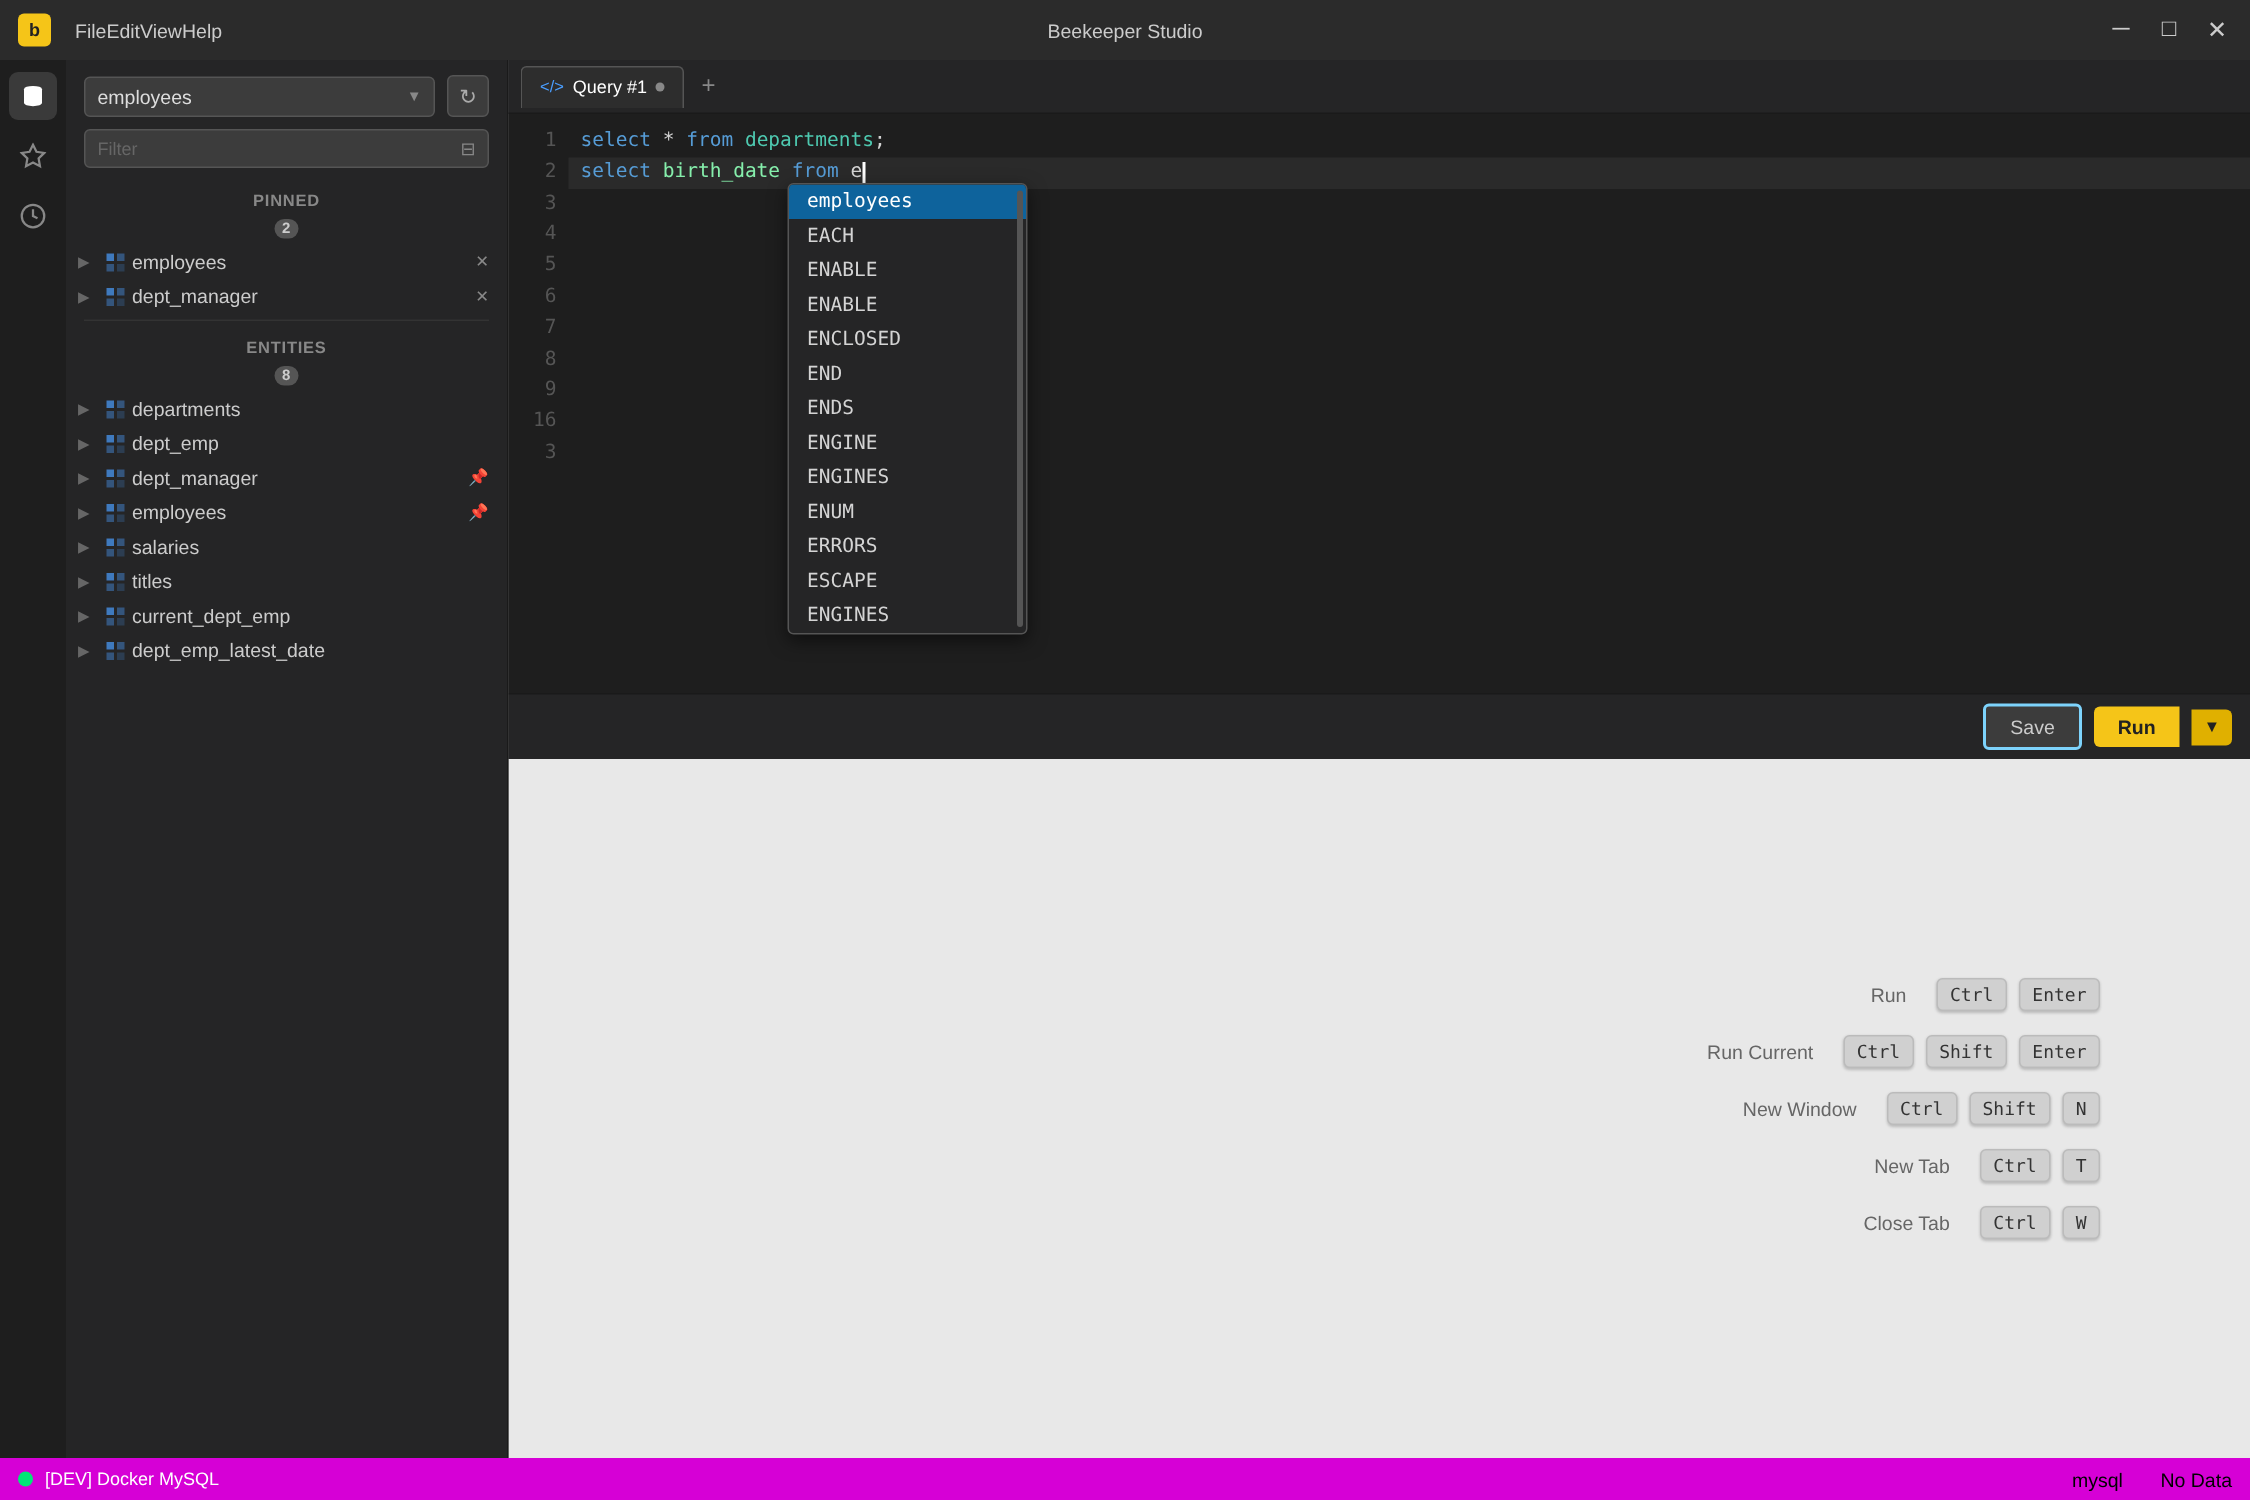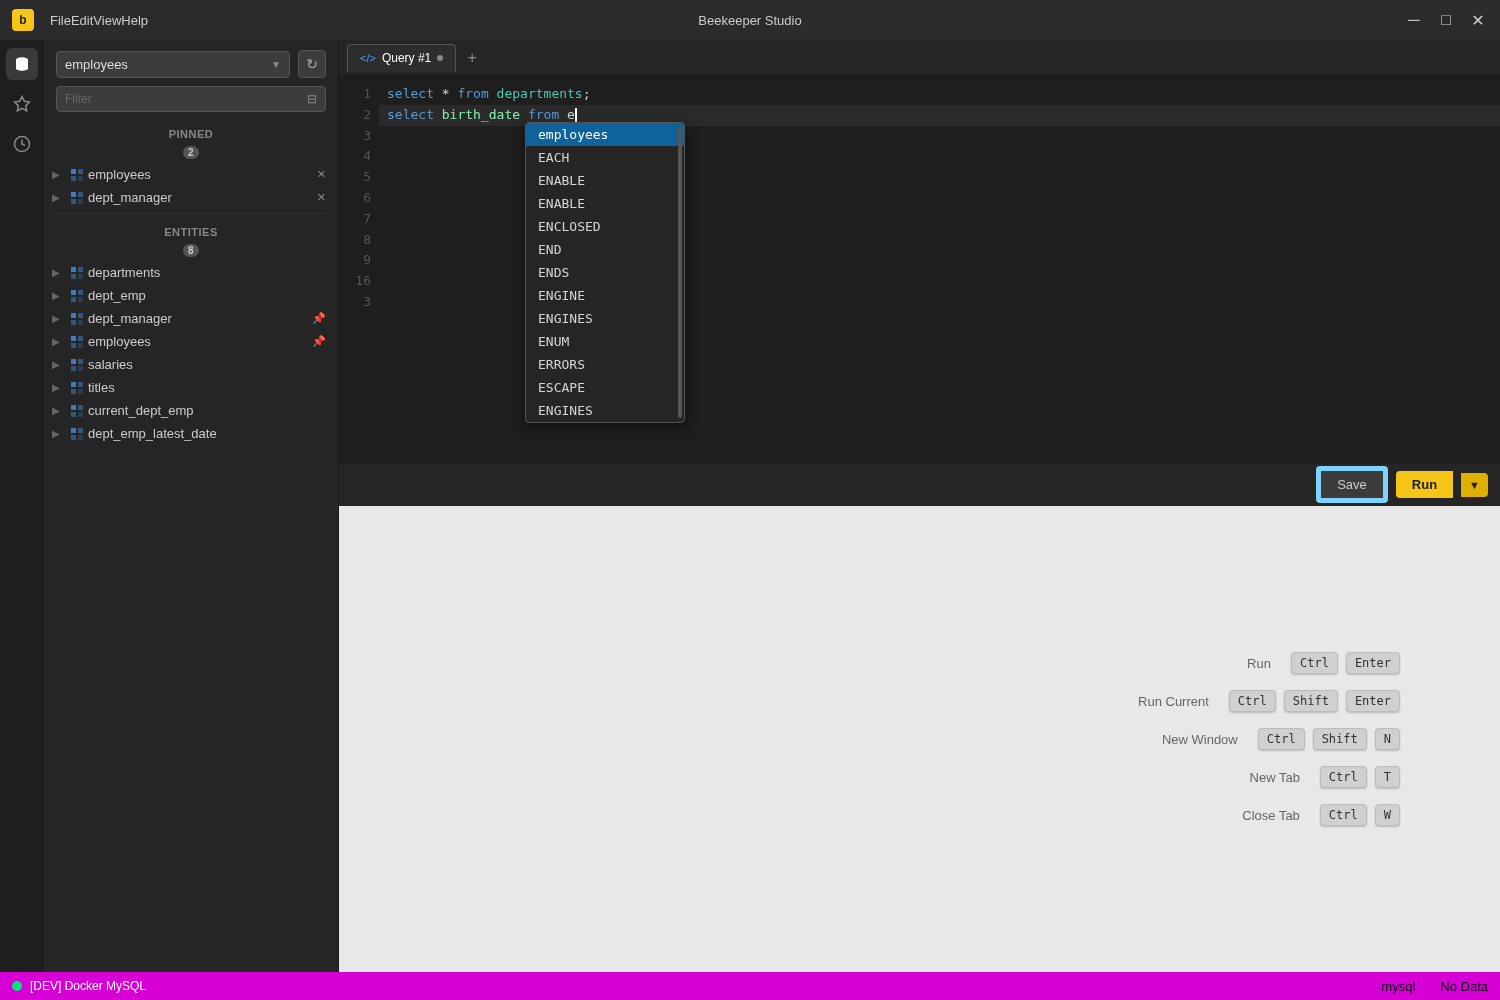--- a/index.html
+++ b/index.html
@@ -268,21 +268,21 @@
       display: flex;
       align-items: center;
       justify-content: flex-end;
       padding: 0 12px;
       gap: 8px;
       border-top: 1px solid #1a1a1a;
       flex-shrink: 0;
     }
     .save-btn {
       background: #3c3c3c;
-      border: 5px solid #7dd3fc;
+      border: 2px solid #7dd3fc;
       color: #ccc;
       padding: 6px 16px;
       border-radius: 4px;
       cursor: pointer;
       font-size: 13px;
     }
     .run-btn {
       background: #f5c518;
       border: none;
       color: #222;

